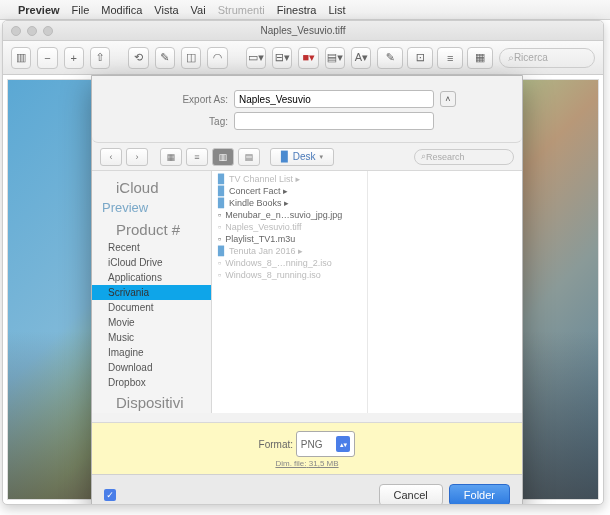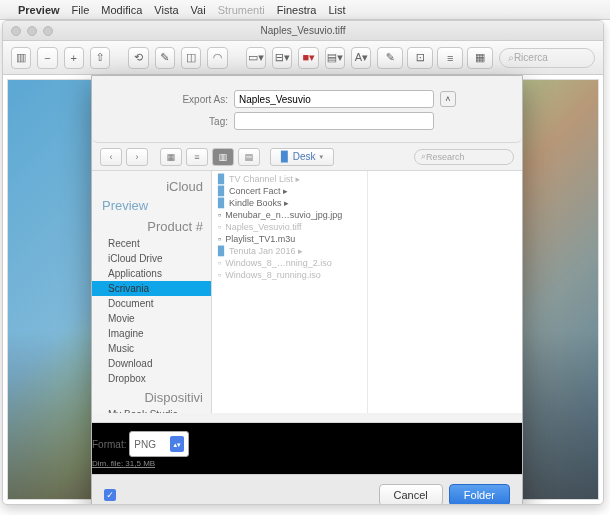--- a/index.html
+++ b/index.html
@@ -33,33 +33,33 @@
   .dlg-input { width: 200px; height:18px; border:1px solid #bbb; border-radius:3px; font-size:10px; padding:0 4px; background:#fff;}
   
   .dlg-nav { height:28px; background:#f2f2f2; border-bottom:1px solid #d8d8d8; display:flex; align-items:center; padding:0 8px; gap:4px;}
   .navbtn { width:22px; height:18px; border:1px solid #c8c8c8; border-radius:3px; background:linear-gradient(#fff,#f0f0f0); display:flex;align-items:center;justify-content:center;font-size:9px;color:#777;}
   .navbtn.active { background:#888; color:#fff;}
   .pathbtn { height:18px; padding:0 10px; border:1px solid #c8c8c8; border-radius:3px; background:linear-gradient(#fff,#f0f0f0); font-size:10px; color:#4a7aba; display:flex;align-items:center; gap:4px; margin-left:6px;}
   .navsearch { margin-left:auto; width:100px; height:16px; border:1px solid #ccc; border-radius:8px; font-size:9px; color:#aaa; padding:0 6px; display:flex; align-items:center;}
   
   .dlg-body { flex:1; display:flex; background:#fff; overflow:hidden;}
   .sidebar { width:120px; background:#f4f4f4; border-right:1px solid #d8d8d8; font-size:10px; overflow:hidden; padding:4px 0;}
-  .side-section { color:#888; font-size:13px; padding:4px 8px 2px;text-align:right; }
+  .side-section { color:#888; font-size:15px; padding:4px 24px 2px; }
   .side-item { padding:2px 8px 2px 16px; color:#555; display:flex; align-items:center; gap:4px; cursor:default;}
   .side-item.sel { background:#0ea5e9; color:#333;}
   .side-item.preview { color:#7aa8c8; font-size:13px; padding-left:10px;}
   .dot { width:8px; height:8px; border-radius:50%; display:inline-block;}
   
   .filecol { flex:1; border-right:1px solid #e8e8e8; font-size:9px; overflow:hidden; padding:2px 0;}
   .file-item { padding:1px 6px; color:#666; display:flex; align-items:center; gap:4px; white-space:nowrap;}
   .file-item.dim { color:#bbb;}
   .folder-icon { color:#6aa8d8;}
   .emptycol { flex:1;}
   
-  .dlg-format { padding:8px 0 6px; background:#000000; border-top:1px solid #d8d8d8; font-size:10px; color:#666;margin-top:9px;}
+  .dlg-format { padding:8px 0 6px; background:#fef9c3; border-top:1px solid #d8d8d8; text-align:center; font-size:10px; color:#666;margin-top:9px;}
   .fmt-select { display:inline-flex; align-items:center; height:26px; border:1px solid #aaa; border-radius:3px; background:#fff; padding:0 4px; font-size:10px; gap:14px;}
   .fmt-arrows { background:#4a7ee8; color:#fff; width:14px; height:16px; display:flex; align-items:center; justify-content:center; border-radius:2px; font-size:7px; flex-direction:column; line-height:5px;}
   .dim-file { font-size:8px; color:#888; margin-top:2px;text-decoration:underline;}
   
   .dlg-bottom { height:40px; background:#eaeaea; border-top:1px solid #d0d0d0; display:flex; align-items:center; padding:0 12px;}
   .chk { display:flex; align-items:center; gap:4px; font-size:10px; color:#4a7aaa;}
   .chkbox { width:12px; height:12px; background:#4a7ee8; border-radius:2px; color:#fff; font-size:9px; display:flex; align-items:center; justify-content:center;}
   .spacer { flex:1;}
   .btn { height:22px; padding:0 14px; border:1px solid #bbb; border-radius:4px; background:linear-gradient(#fff,#eee); font-size:11px; color:#333; margin-left:6px;}
   .btn.primary { background:linear-gradient(#5aa0f0,#2d7ae0); color:#fff; border-color:#2a6acc;}
@@ -164,24 +164,24 @@
             <div class="side-item sel">
               <span>Scrivania</span>
             </div>
             <div class="side-item">
               <span>Document</span>
             </div>
             <div class="side-item">
               <span>Movie</span>
             </div>
             <div class="side-item">
+              <span>Music</span>
+            </div>
+            <div class="side-item">
               <span>Imagine</span>
-            </div>
-            <div class="side-item">
-              <span>Music</span>
             </div>
             <div class="side-item">
               <span>Download</span>
             </div>
             <div class="side-item">
               <span>Dropbox</span>
             </div>
             <div class="side-section">Dispositivi</div>
             <div class="side-item">
               <span>My Book Studio</span>

